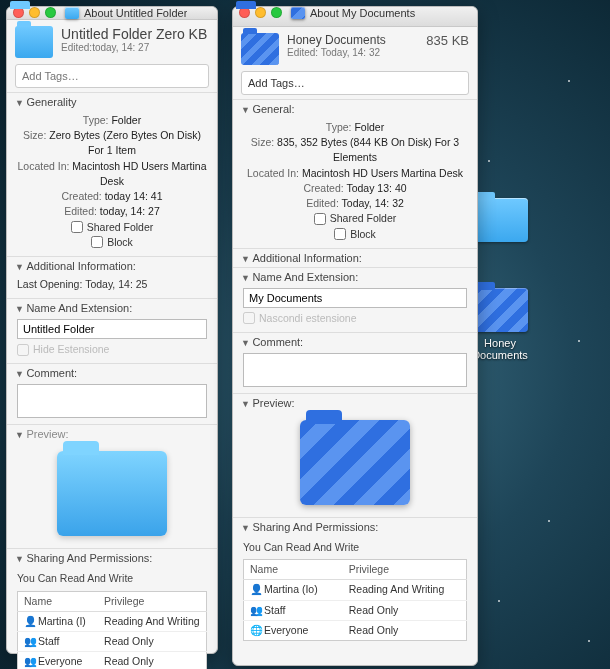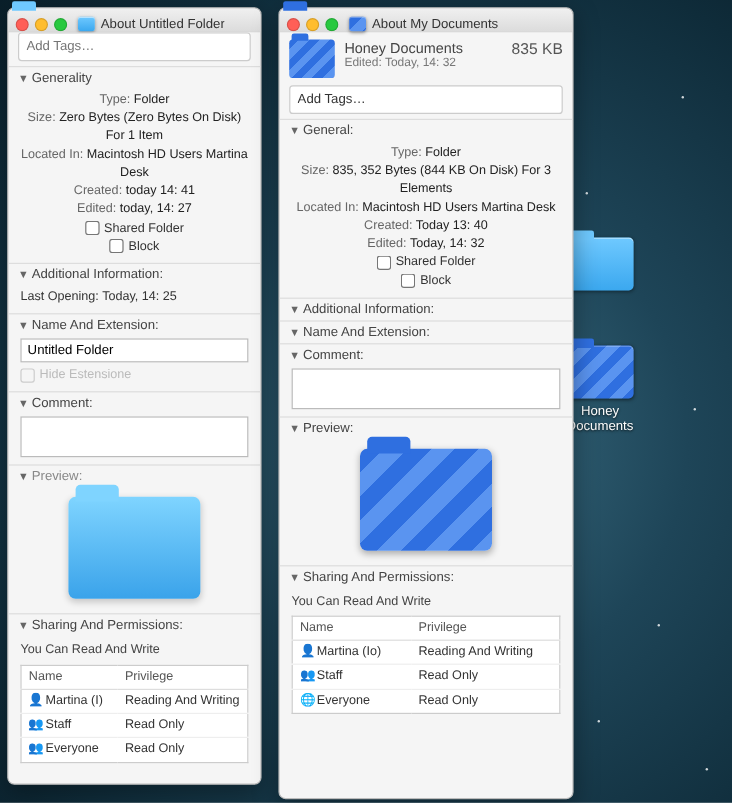--- a/index.html
+++ b/index.html
@@ -16,21 +16,21 @@
   .folder-striped { background:repeating-linear-gradient(135deg,#2f6fe0 0 8px,#5a94f0 8px 16px); box-shadow:inset 0 1px 0 rgba(255,255,255,.3), 0 1px 3px rgba(0,0,0,.5); }
   .folder-striped::before { content:""; position:absolute; top:-6px; left:3px; width:20px; height:8px; background:#2f6fe0; border-radius:2px 2px 0 0; }
   .desktop-icon .lbl { text-shadow:0 1px 2px rgba(0,0,0,.8); padding:1px 3px; }
   .desktop-icon.sel .lbl { background:#3a6ad0; border-radius:3px; }
 
   .info-window {
     position:absolute; background:#f5f5f5; border:1px solid #bbb; border-radius:6px;
     box-shadow:0 6px 20px rgba(0,0,0,.35); font-size:11px; color:#333;
     display:flex; flex-direction:column;
   }
-  .titlebar { height:20px; background:linear-gradient(#f0f0f0,#dcdcdc); border-bottom:1px solid #c8c8c8; border-radius:6px 6px 0 0; display:flex; align-items:flex-end; padding:0 6px; gap:5px; }
+  .titlebar { height:20px; background:linear-gradient(#f0f0f0,#dcdcdc); border-bottom:1px solid #c8c8c8; border-radius:6px 6px 0 0; display:flex; align-items:flex-start; padding:0 6px; gap:5px; }
   .tl-btn { width:11px; height:11px; border-radius:50%; border:1px solid rgba(0,0,0,.15); }
   .red{background:#ff5f57}.yellow{background:#ffbd2e}.green{background:#28c940}
   .tl-icon { width:14px; height:12px; border-radius:2px; margin-left:4px; }
   .tl-title { font-size:11px; color:#333; white-space:nowrap; overflow:hidden; text-overflow:ellipsis; }
 
   .header { padding:6px 8px; display:flex; gap:8px; align-items:flex-start; }
   .header .ficon { width:38px; height:32px; border-radius:3px; flex:none; position:relative; }
   .header .ficon::before { content:""; position:absolute; top:-5px; left:2px; width:14px; height:6px; border-radius:2px 2px 0 0; }
   .ficon.blue{background:linear-gradient(#6fc9ff,#3ba8ef);} .ficon.blue::before{background:#6fc9ff;}
   .ficon.striped{background:repeating-linear-gradient(135deg,#2f6fe0 0 6px,#5a94f0 6px 12px);} .ficon.striped::before{background:#2f6fe0;}
@@ -88,20 +88,27 @@
 </div>
 
 <div class="info-window" style="top:6px; left:6px; width:212px; height:648px">
   <div class="titlebar">
     <div class="tl-btn red"></div>
     <div class="tl-btn yellow"></div>
     <div class="tl-btn green"></div>
     <div class="tl-icon folder-blue"></div>
     <div class="tl-title">About Untitled Folder</div>
   </div>
+  <div class="header">
+    <div class="ficon blue"></div>
+    <div class="header-main">
+      <div class="header-title">Untitled Folder Zero KB</div>
+      <div class="header-sub">Edited:today, 14: 27</div>
+    </div>
+  </div>
   <div class="tags-box">
     <input type="text" placeholder="Add Tags…" style="">
   </div>
   <div class="section">
     <div class="section-header">Generality</div>
     <div class="section-body">
       <div class="kv"><span class="k">Type:</span> <span class="v">Folder</span></div>
       <div class="kv"><span class="k">Size:</span> <span class="v">Zero Bytes (Zero Bytes On Disk) For 1 Item</span></div>
       <div class="kv"><span class="k">Located In:</span> <span class="v">Macintosh HD Users Martina Desk</span></div>
       <div class="kv"><span class="k">Created:</span> <span class="v">today 14: 41</span></div>
@@ -210,20 +217,27 @@
           <input type="checkbox" style="">
           <span>Block</span>
         </div>
     </div>
   </div>
   <div class="section">
     <div class="section-header">Additional Information:</div>
   </div>
   <div class="section">
     <div class="section-header">Name And Extension:</div>
+    <div class="section-body">
+      <input class="txt-input" value="My Documents" style="">
+      <div class="chk-row muted" style="justify-content:flex-start; margin-top:3px">
+          <input type="checkbox" disabled="" style="">
+          <span>Nascondi estensione</span>
+        </div>
+    </div>
   </div>
   <div class="section">
     <div class="section-header">Comment:</div>
     <div class="section-body">
         <div class="comment-box"></div>
       </div>
   </div>
   <div class="section">
     <div class="section-header">Preview:</div>
     <div class="preview-area">

